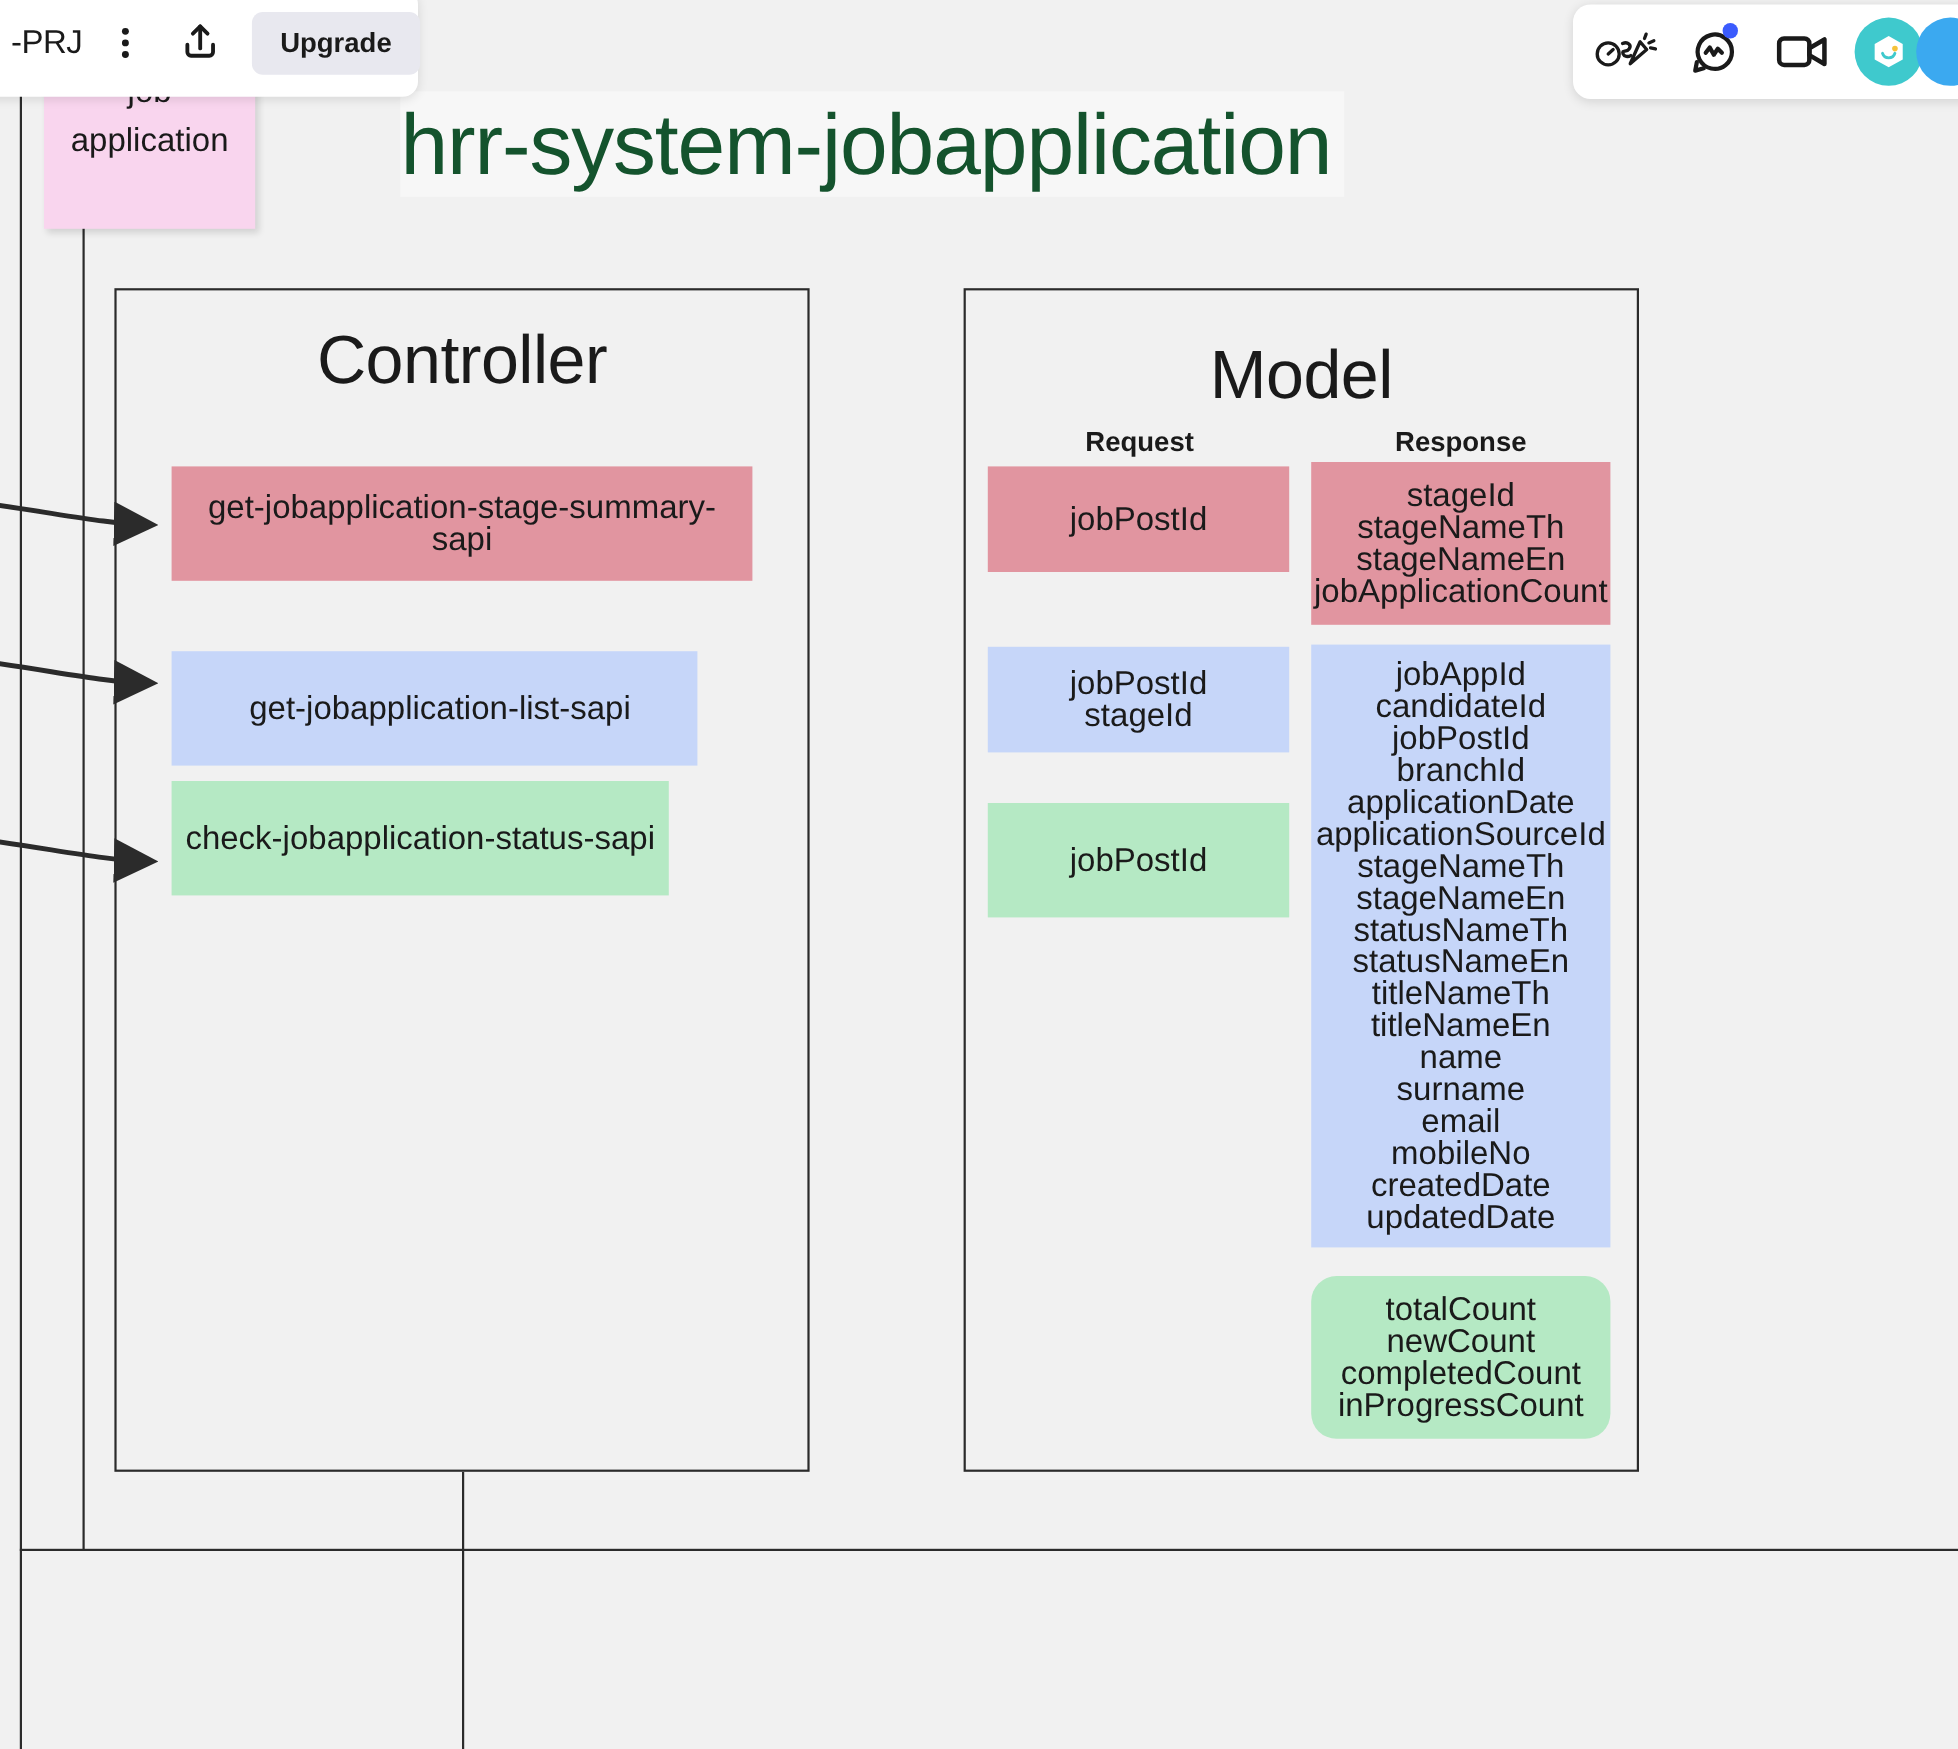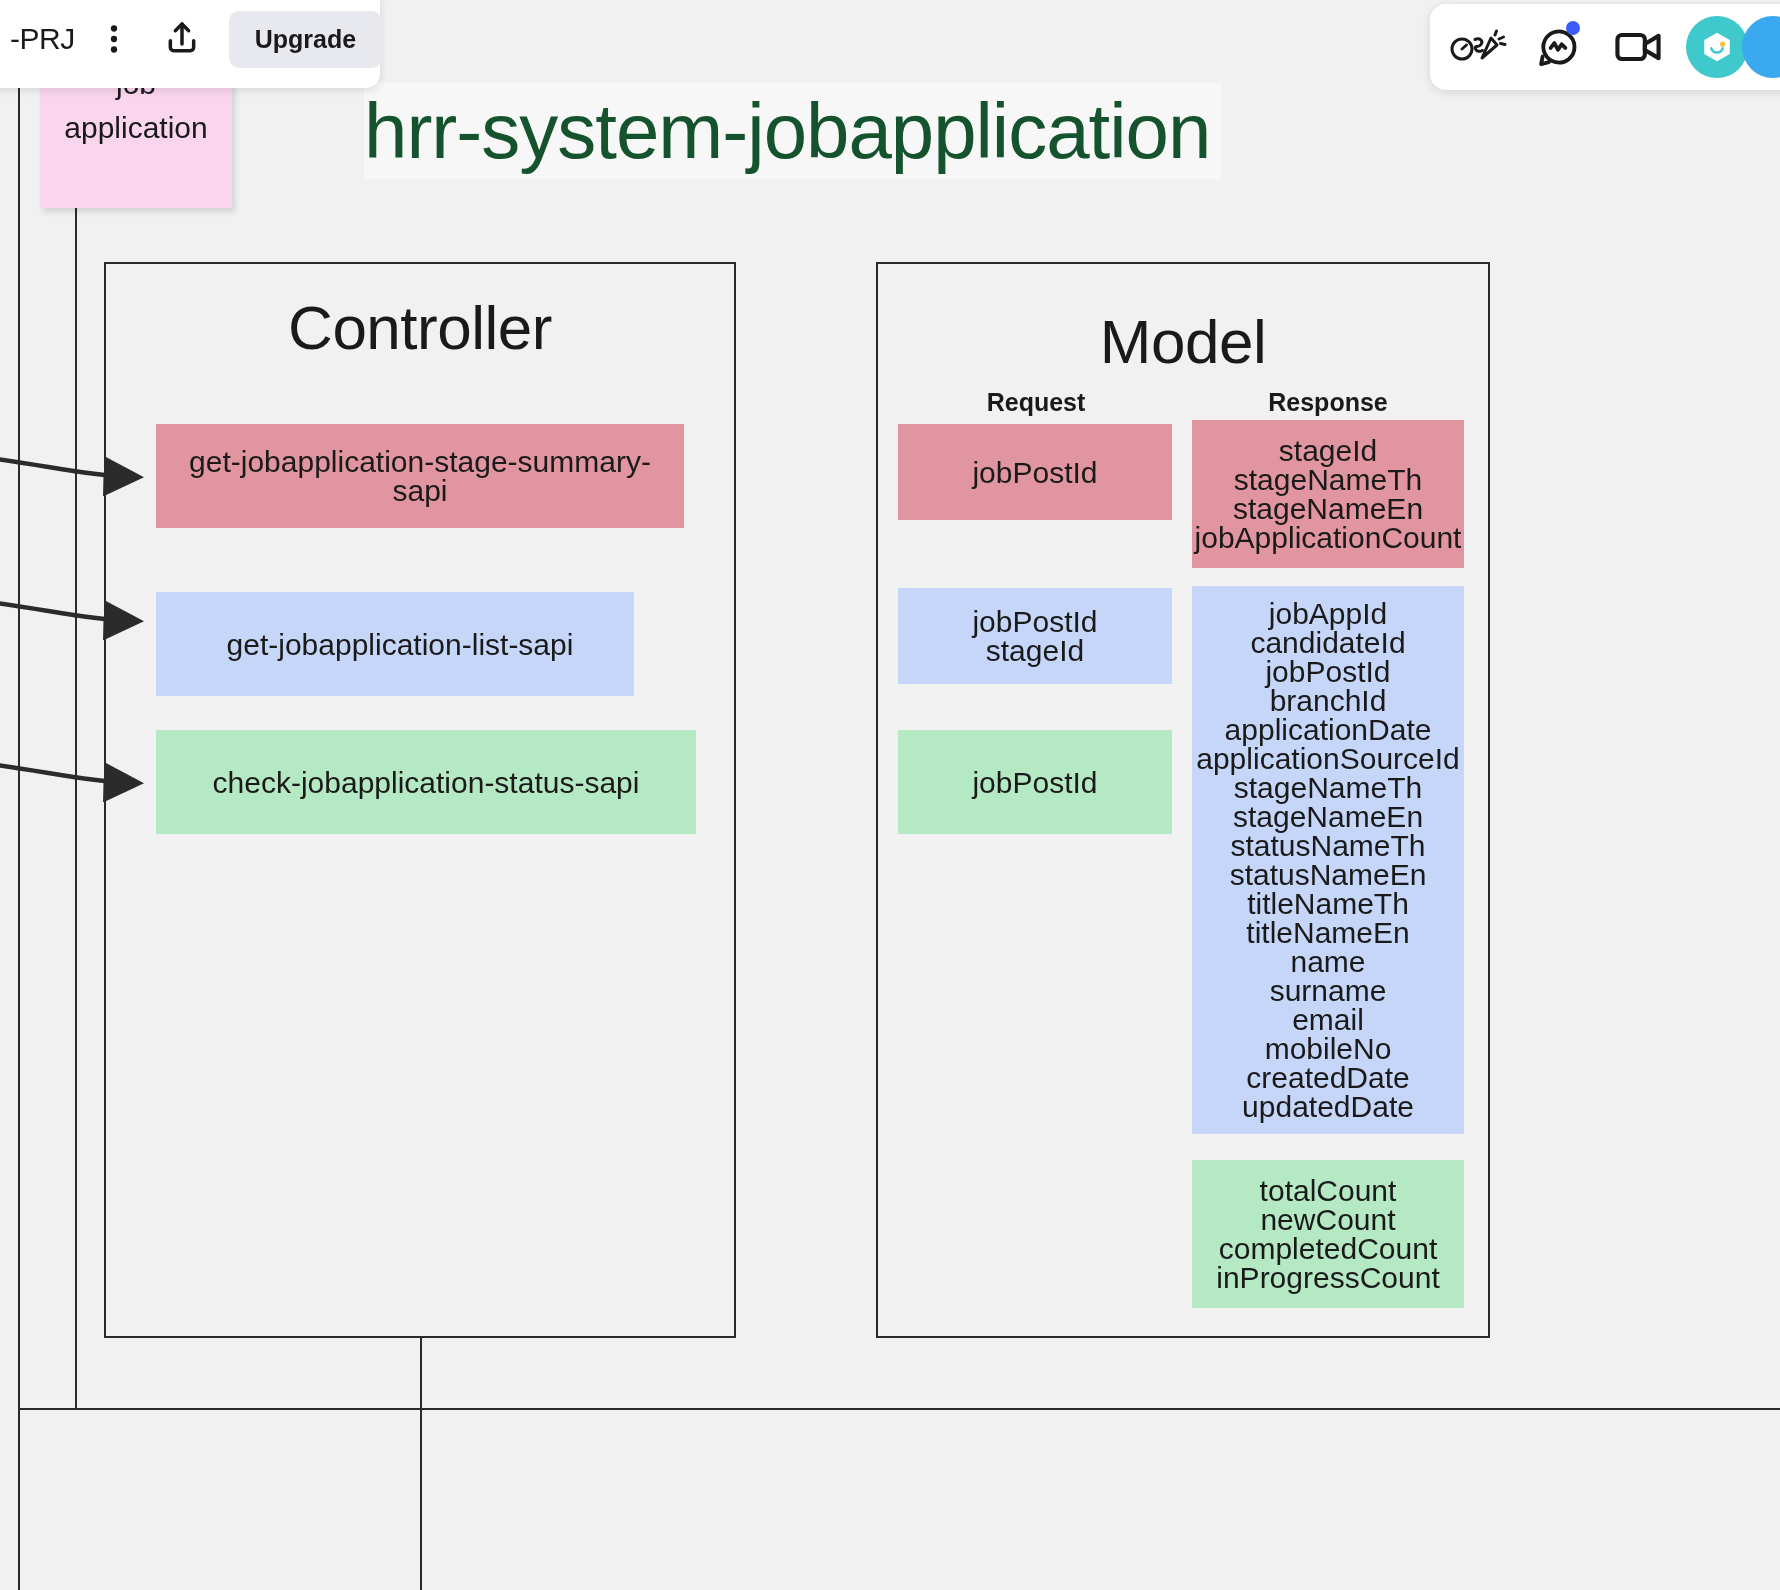--- a/index.html
+++ b/index.html
@@ -189,31 +189,31 @@
     padding: 6px;
     cursor: pointer;
   }
   .c-red   { background: #e195a0; }
   .c-blue  { background: #c6d6f9; }
   .c-green { background: #b5e9c4; }
 
   
   #ctrl-box-1 { left: 156px; top: 424px; width: 528px; height: 104px; }
   #ctrl-box-2 { left: 156px; top: 592px; width: 478px; height: 104px; padding-left: 16px; }
-  #ctrl-box-3 { left: 156px; top: 730px; width: 540px; height: 104px; }
+  #ctrl-box-3 { left: 156px; top: 710px; width: 452px; height: 104px; }
 
   
   #req-box-1 { left: 898px; top: 424px; width: 274px; height: 96px; }
   #req-box-2 { left: 898px; top: 588px; width: 274px; height: 96px; }
   #req-box-3 { left: 898px; top: 730px; width: 274px; height: 104px; }
 
   
   #res-box-1 { left: 1192px; top: 420px; width: 272px; height: 148px; }
   #res-box-2 { left: 1192px; top: 586px; width: 272px; height: 548px; }
-  #res-box-3 { left: 1192px; top: 1160px; width: 272px; height: 148px; }
+  #res-box-3 { left: 1192px; top: 1160px; width: 272px; height: 148px; border-radius: 23px; }
 
   .field-list { display: block; }
   .field-list span { display: block; }
 
   
   #arrow-layer {
     position: absolute;
     left: 0; top: 0;
     width: 1780px; height: 1590px;
     pointer-events: none;

